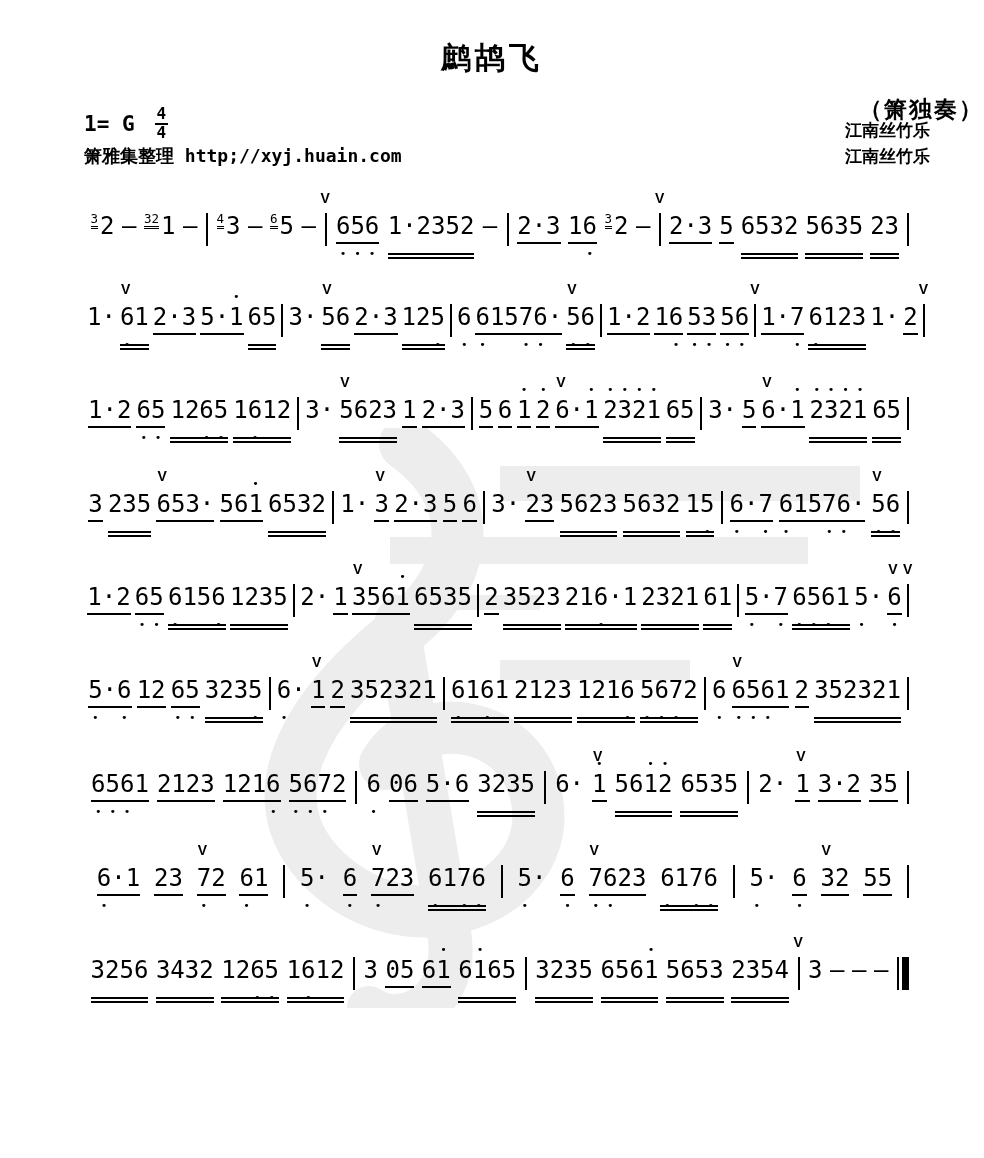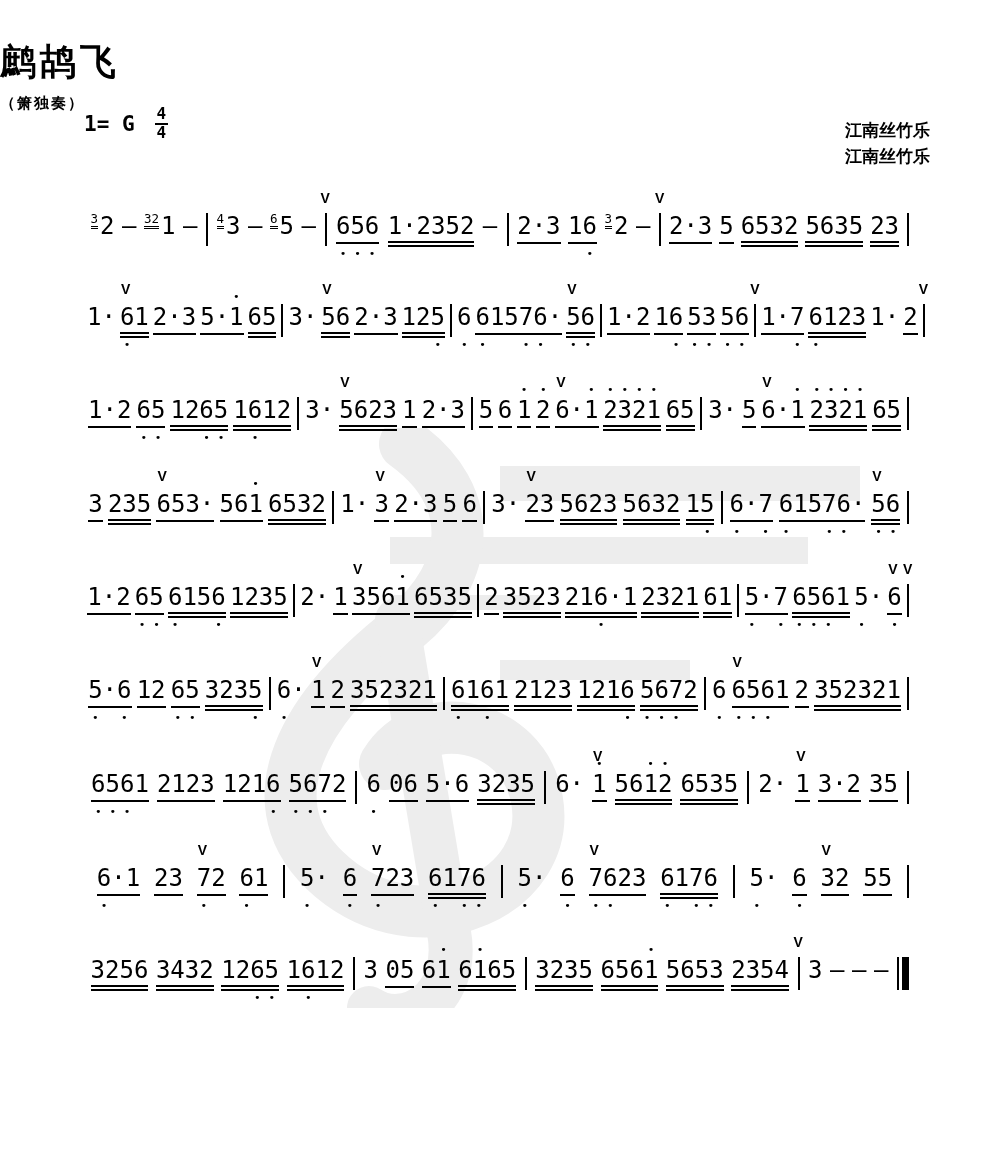--- a/index.html
+++ b/index.html
@@ -1,22 +1,22 @@
 <!DOCTYPE html>
 <html><head>
 <meta charset="utf-8">
 <style>
   html,body{margin:0;padding:0;background:#fff;}
   .page{position:relative;width:984px;height:1158px;background:#fff;overflow:hidden;
         font-family:"Liberation Sans",sans-serif;color:#000;}
   
-  .title{position:absolute;top:38px;left:0;width:100%;text-align:left;
-         font-size:36px;font-weight:bold;letter-spacing:4px;}
-  .subtitle{position:absolute;top:94px;left:0;width:100%;text-align:left;
-            font-size:15px;font-weight:bold;letter-spacing:2px;}
+  .title{position:absolute;top:38px;left:0;width:100%;text-align:center;
+         font-size:30px;font-weight:bold;letter-spacing:4px;}
+  .subtitle{position:absolute;top:94px;left:0;width:100%;text-align:right;
+            font-size:23px;font-weight:bold;letter-spacing:2px;}
   .keyblock{position:absolute;left:84px;top:106px;font-size:21px;font-weight:bold;
             display:flex;align-items:center;gap:20px;font-family:"DejaVu Sans Mono",monospace;}
   .meter{display:inline-flex;flex-direction:column;align-items:center;font-size:16px;line-height:1.05;}
   .meter .num{border-bottom:2px solid #000;padding:0 2px;}
   .meter .den{padding:0 2px;}
   .source{position:absolute;left:84px;top:144px;font-size:18px;font-weight:bold;
           font-family:"DejaVu Sans Mono",monospace;letter-spacing:0;}
   .credits{position:absolute;right:54px;top:118px;text-align:left;font-size:17px;
            font-weight:bold;line-height:1.55;}
   
@@ -24,21 +24,21 @@
   .wm-bar{position:absolute;background:#ededed;z-index:0;}
   
   .score{position:absolute;left:0;top:0;width:100%;height:100%;z-index:1;}
   .score-line{position:absolute;left:85px;right:72px;display:flex;
               justify-content:space-between;align-items:flex-start;white-space:nowrap;
               font-family:"DejaVu Sans Mono",monospace;font-size:24px;line-height:1.15;}
   .measure{display:flex;flex:1 1 auto;justify-content:space-evenly;align-items:flex-start;}
   .tok{position:relative;display:inline-block;margin:0 2px;}
   .tx{display:inline-block;padding-bottom:1px;}
   .tx.u1{border-bottom:2px solid #000;}
-  .tx.u2{border-bottom:6px double #000;padding-bottom:0;}
+  .tx.u2{border-bottom:6px double #000;padding-bottom:12px;}
   .ch{position:relative;display:inline-block;}
   .ch.hi::before{content:"•";position:absolute;top:-13px;left:50%;transform:translateX(-50%);
                  font-size:11px;line-height:1;}
   .ch.lo::after{content:"•";position:absolute;bottom:-18px;left:50%;transform:translateX(-50%);
                 font-size:11px;line-height:1;}
   .vmark{position:absolute;top:-23px;left:1px;font-size:14px;font-weight:bold;
          font-family:"Liberation Sans",sans-serif;}
   .grace{display:inline-block;font-size:12.5px;line-height:1;transform:translateY(-11px);
          border-bottom:3px double #000;margin-right:2px;}
   .barwrap{position:relative;display:flex;gap:3px;align-items:flex-start;margin:0 3px;height:34px;}
@@ -63,20 +63,21 @@
   <div class="title">鹧鸪飞</div>
   <div class="subtitle">（箫独奏）</div>
 
   <div class="keyblock">
     <span>1= G</span>
     <span class="meter">
       <span class="num">4</span>
       <span class="den">4</span>
     </span>
   </div>
+  <div class="source">箫雅集整理 http;//xyj.huain.com</div>
 
   <div class="credits">
     <div>江南丝竹乐</div>
     <div>江南丝竹乐</div>
   </div>
 
   <div class="score">
       <div class="score-line" style="top: 213px;">
         <div class="measure">
           <span class="tok"><span class="grace"><span class="ch">3</span></span><span class="tx"><span class="ch">2</span></span></span>

